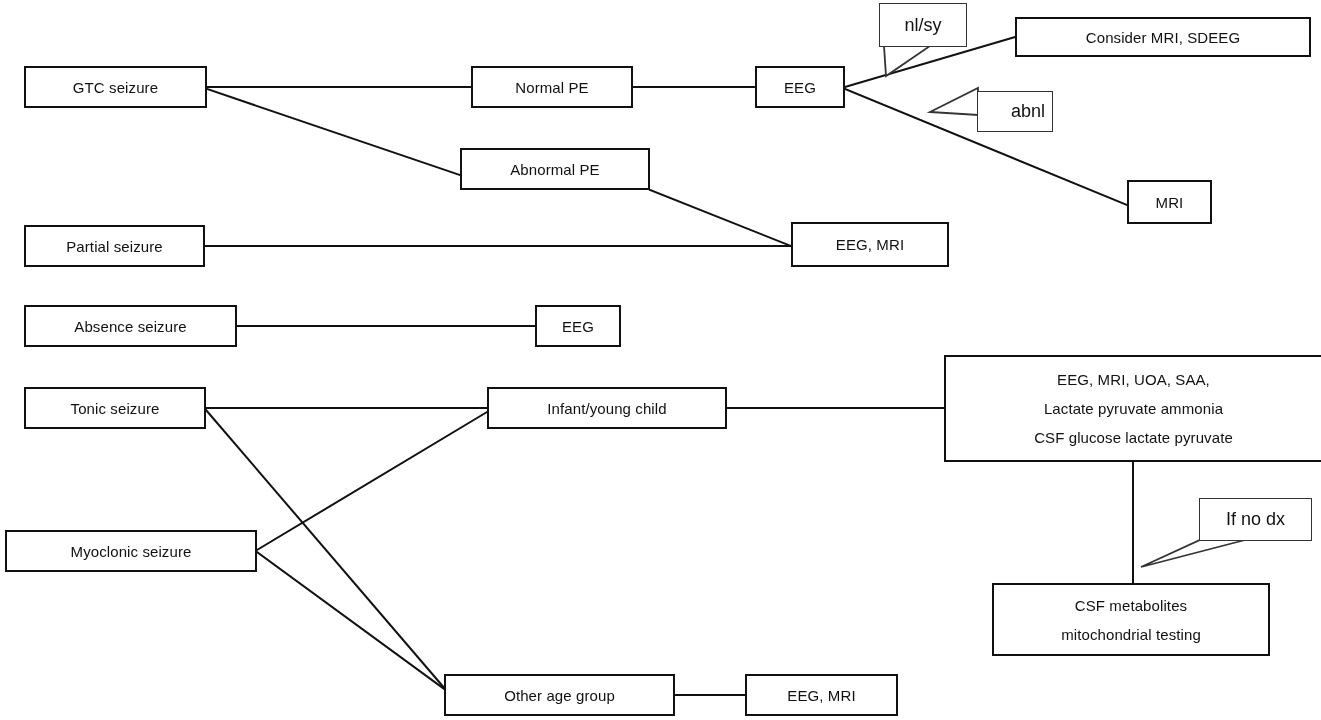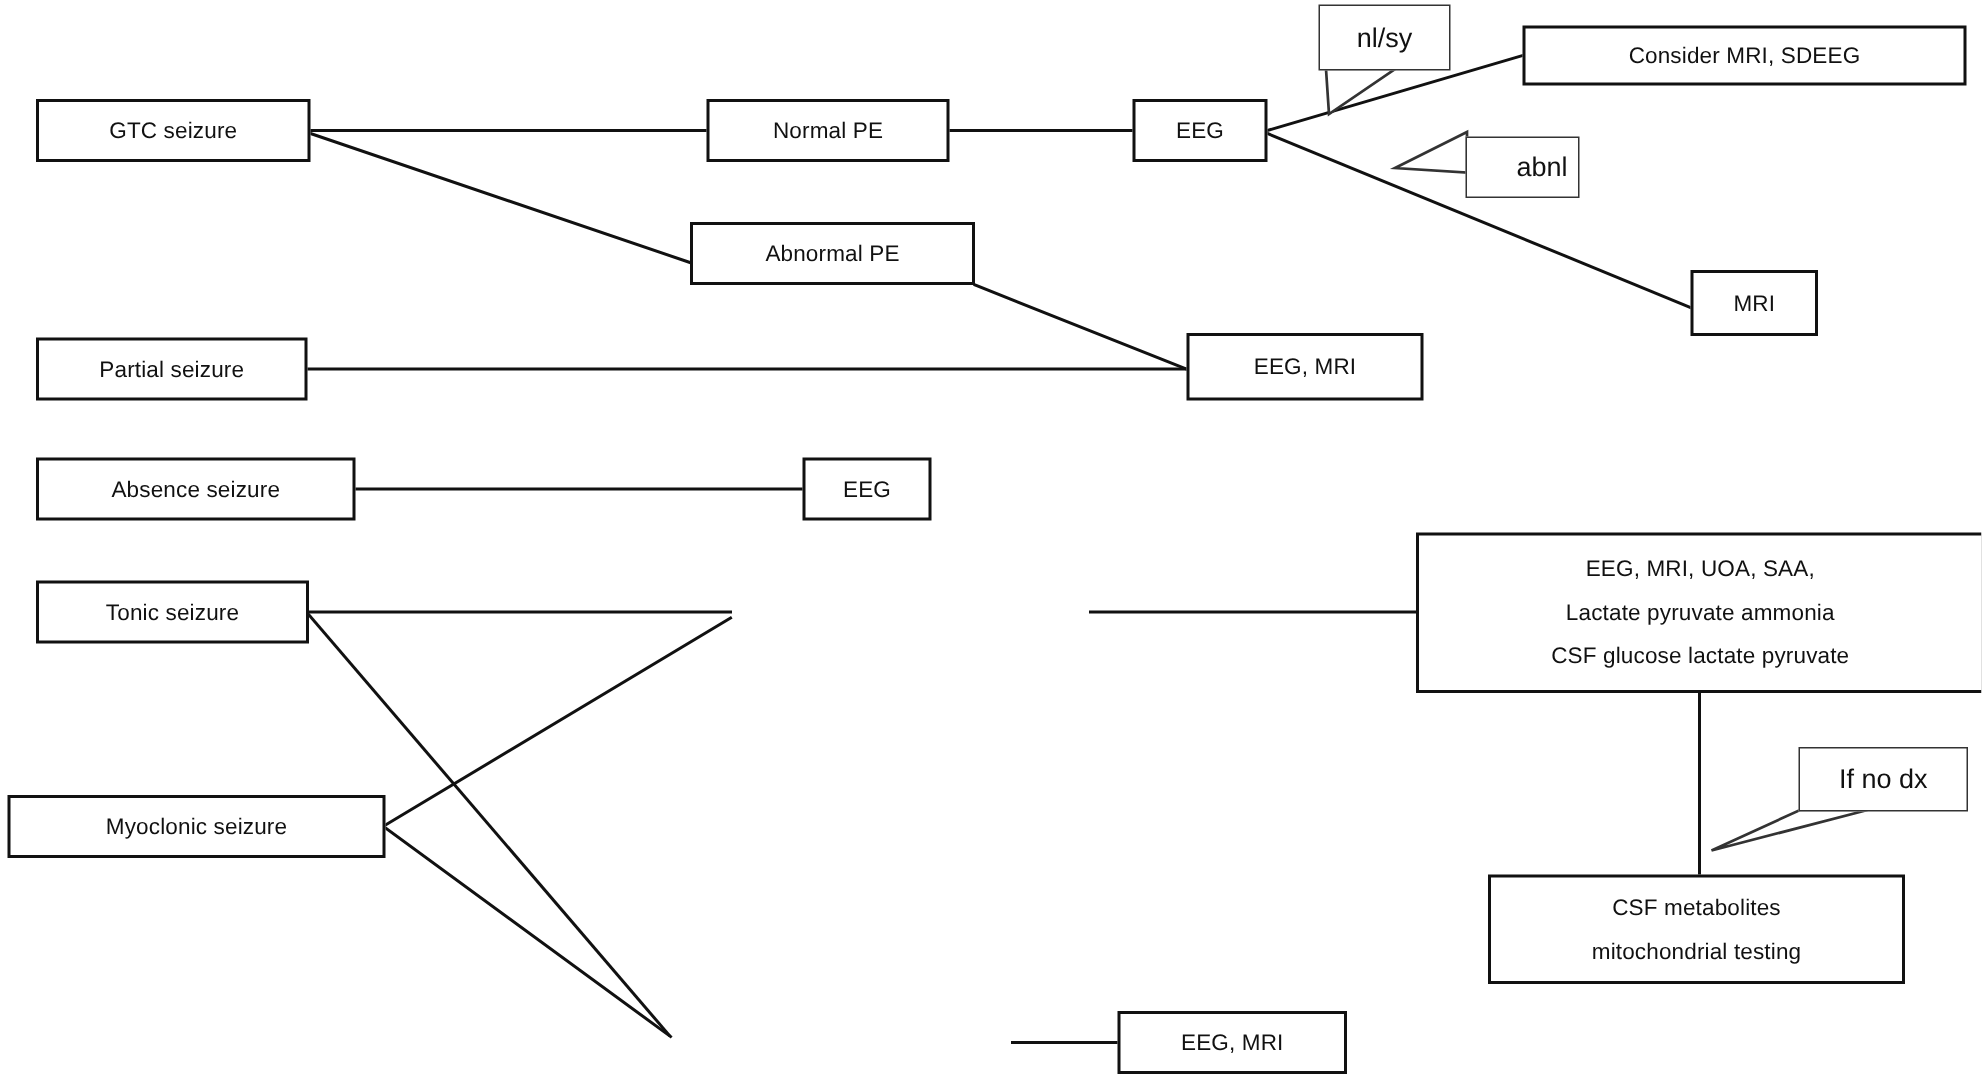--- a/index.html
+++ b/index.html
@@ -152,21 +152,27 @@
   </div>
 
   <div class="node" style="left:24px; top:387px; width:182px; height:42px;">
     <span>Tonic seizure</span>
   </div>
 
   <div class="node" style="left:5px; top:530px; width:252px; height:42px;">
     <span>Myoclonic seizure</span>
   </div>
 
+  <div class="node" style="left:487px; top:387px; width:240px; height:42px;">
+    <span>Infant/young child</span>
+  </div>
 
+  <div class="node" style="left:444px; top:674px; width:231px; height:42px;">
+    <span>Other age group</span>
+  </div>
 
   <div class="node" style="left:745px; top:674px; width:153px; height:42px;">
     <span>EEG, MRI</span>
   </div>
 
   <div class="node" style="left:944px; top:355px; width:379px; height:107px; line-height:29px;">
     <span>EEG, MRI, UOA, SAA,
 Lactate pyruvate ammonia
 CSF glucose lactate pyruvate</span>
   </div>

